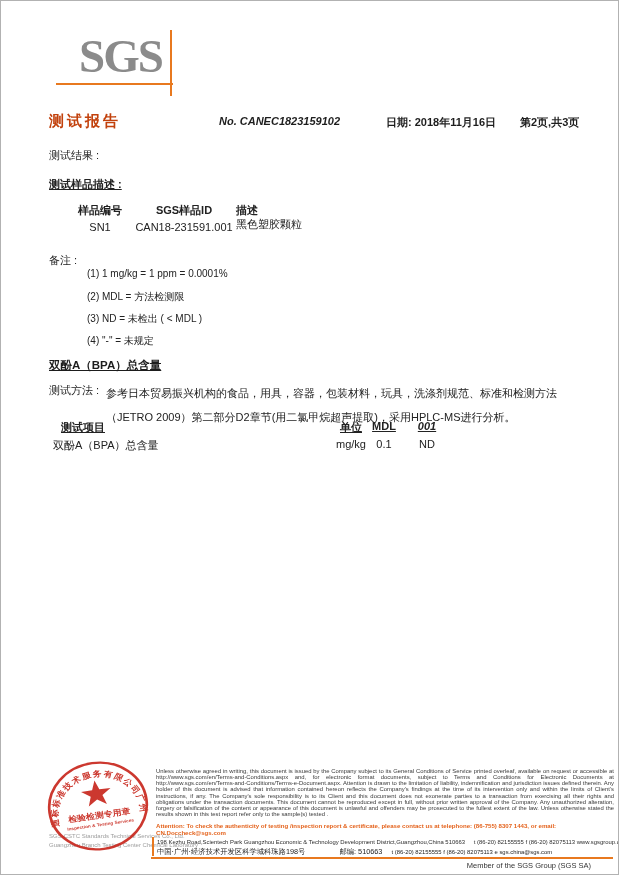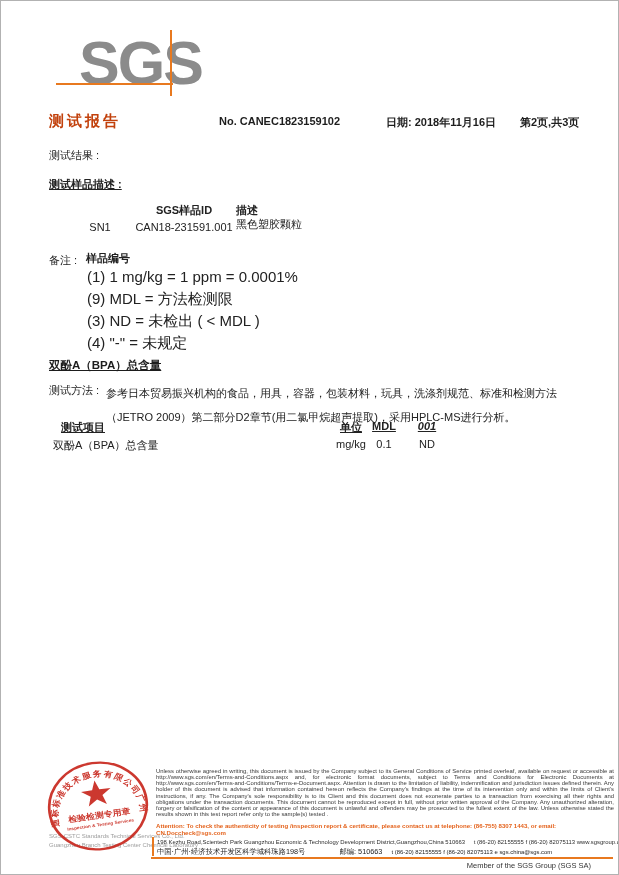--- a/index.html
+++ b/index.html
@@ -6,36 +6,36 @@
   html,body { background:#e9e9e9; }
   .page {
     position:relative; width:619px; height:875px;
     background:#ffffff; border:1px solid #b2b2b2;
     font-family:"Liberation Sans", sans-serif; color:#222;
     overflow:hidden; margin:0 auto;
   }
   
   .logo-text {
     position:absolute; left:78px; top:32px;
-    font-size:61px; font-weight:800; letter-spacing:-2px;
-    color:#8b8b8b; line-height:1;
+    font-size:47px; font-weight:800; letter-spacing:-2px;
+    color:#8b8b8b; line-height:1;font-family:Liberation Serif, serif;
   }
   .logo-hline { position:absolute; left:55px; top:82px; width:117px; height:2px; background:#e8791f; }
   .logo-vline { position:absolute; left:169px; top:29px; width:2px; height:66px; background:#e8791f; }
   
   .hdr-title { position:absolute; left:48px; top:111px; font-size:15px; font-weight:700; letter-spacing:3px; color:#c2410c; }
-  .hdr-no    { position:absolute; left:218px; top:114px; font-size:11px; font-weight:700; color:#1d1d1d; }
+  .hdr-no    { position:absolute; left:218px; top:114px; font-size:11px; font-weight:700; color:#1d1d1d;font-style:italic; }
   .hdr-date  { position:absolute; left:385px; top:114px; font-size:11px; font-weight:700; color:#1d1d1d; }
   .hdr-page  { position:absolute; left:519px; top:114px; font-size:11px; font-weight:700; color:#1d1d1d; }
   
   .lab { position:absolute; font-size:11px; color:#222; }
   .test-result-label { left:48px; top:147px;text-align:center; }
   .sample-desc-label { left:48px; top:176px; font-weight:700; text-decoration:underline; }
   .notes-label { left:48px; top:252px; }
-  .note { position:absolute; left:86px; font-size:15px; color:#222; }
+  .note { position:absolute; left:86px; font-size:10px; color:#222; }
   .bpa-heading { position:absolute; left:48px; top:357px; font-size:11.5px; font-weight:700; text-decoration:underline; color:#1d1d1d; }
   .method-label { position:absolute; left:48px; top:382px; font-size:11px; }
   .method-text { position:absolute; left:105px; top:380px; width:492px; font-size:11px; line-height:24px; color:#222; }
   
   .st-cell { position:absolute; font-size:11px; color:#222; white-space:nowrap; }
   .st-h { font-weight:700; }
   
   .rt-cell { position:absolute; font-size:11px; color:#222; white-space:nowrap; }
   .rt-h { font-weight:700; }
   .u { text-decoration:underline; }
@@ -70,30 +70,30 @@
   <div class="logo-vline"></div>
 
   <div class="hdr-title">测试报告</div>
   <div class="hdr-no">No. CANEC1823159102</div>
   <div class="hdr-date">日期: 2018年11月16日</div>
   <div class="hdr-page">第2页,共3页</div>
 
   <div class="lab test-result-label">测试结果 :</div>
   <div class="lab sample-desc-label">测试样品描述 :</div>
 
-  <div class="st-cell st-h ctr" style="left:78px; top:202px; width:58px;margin-top:48px;">样品编号</div>
+  <div class="st-cell st-h ctr" style="left:70px; top:202px; width:58px;">样品编号</div>
   <div class="st-cell st-h ctr" style="left:150px; top:202px; width:66px;">SGS样品ID</div>
   <div class="st-cell st-h" style="left:235px; top:202px;">描述</div>
   <div class="st-cell ctr" style="left:70px; top:220px; width:58px;">SN1</div>
   <div class="st-cell ctr" style="left:134px; top:220px; width:98px;">CAN18-231591.001</div>
   <div class="st-cell" style="left:235px; top:216px;">黑色塑胶颗粒</div>
 
   <div class="lab notes-label">备注 :</div>
   <div class="note" style="top:267px;">(1) 1 mg/kg = 1 ppm = 0.0001%</div>
-  <div class="note" style="top:289px;">(9) MDL = 方法检测限</div>
+  <div class="note" style="top:289px;">(2) MDL = 方法检测限</div>
   <div class="note" style="top:311px;">(3) ND = 未检出 ( &lt; MDL )</div>
   <div class="note" style="top:333px;">(4) "-" = 未规定</div>
 
   <div class="bpa-heading">双酚A（BPA）总含量</div>
   <div class="method-label">测试方法 :</div>
   <div class="method-text">参考日本贸易振兴机构的食品，用具，容器，包装材料，玩具，洗涤剂规范、标准和检测方法（JETRO 2009）第二部分D2章节(用二氯甲烷超声提取)，采用HPLC-MS进行分析。</div>
 
   <div class="rt-cell rt-h" style="left:60px; top:419px;"><span class="u">测试项目</span></div>
   <div class="rt-cell rt-h ctr" style="left:328px; top:419px; width:44px;"><span class="u">单位</span></div>
   <div class="rt-cell rt-h ctr" style="left:361px; top:419px; width:44px;"><span class="u">MDL</span></div>

